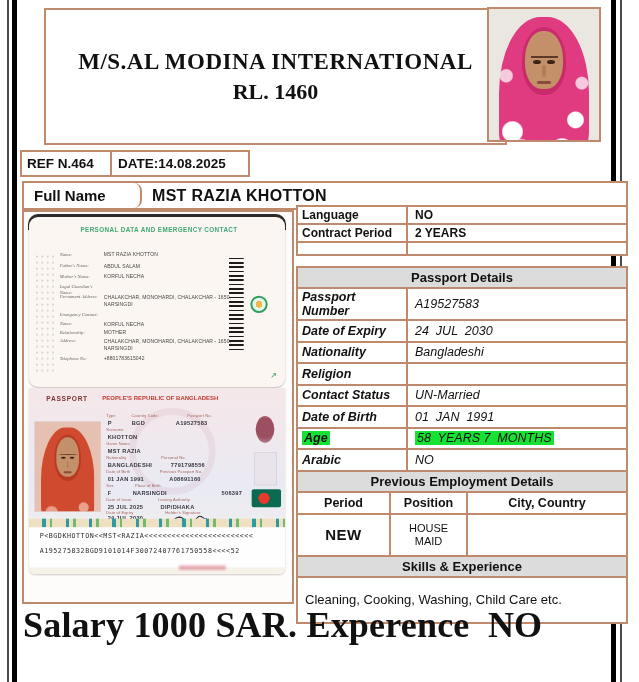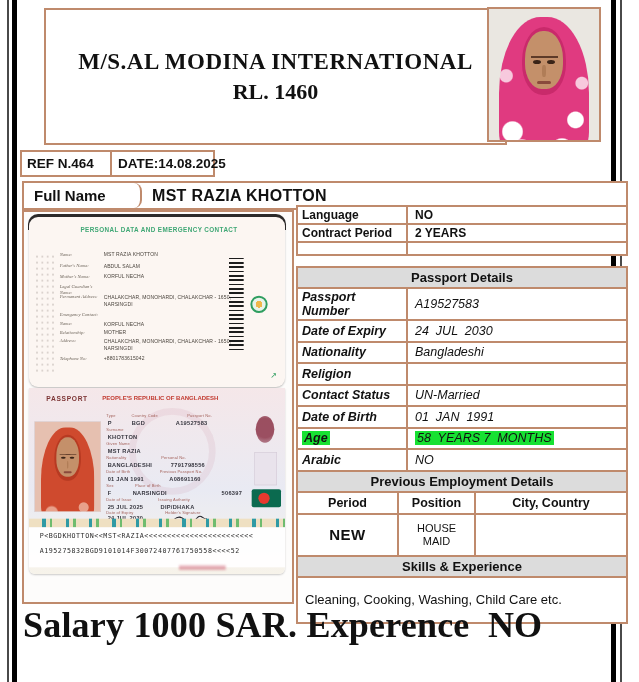--- a/index.html
+++ b/index.html
@@ -51,21 +51,21 @@
   .portrait.small .brow{height:1px;} .portrait.small .eye{height:3px;}
   .portrait.orange .hood{background:#cf4a2e;background-image:
       radial-gradient(circle at 20% 85%, #e8a08a 0 6%, transparent 7%),
       radial-gradient(circle at 80% 80%, #e8a08a 0 5%, transparent 6%);}
   .portrait.orange .hoodopen{background:#b73a22;}
   .portrait.orange{background:#e6c0b0;}
 
   
   .ref-box{position:absolute;left:20px;top:150px;width:92px;height:27px;
     font-weight:bold;font-size:13.5px;display:flex;align-items:center;padding-left:5px;}
-  .date-box{position:absolute;left:110px;top:150px;width:105px;height:27px;
+  .date-box{position:absolute;left:110px;top:150px;width:140px;height:27px;
     font-weight:bold;font-size:13.5px;display:flex;align-items:center;padding-left:6px;}
 
   
   .fullname{position:absolute;left:22px;top:181px;width:606px;height:29px;display:flex;align-items:stretch;}
   .fn-label{width:118px;border-right:2px solid var(--tan);display:flex;align-items:center;
     padding-left:10px;font-weight:bold;font-size:15px;border-radius:8px;}
   .fn-value{flex:1;display:flex;align-items:center;padding-left:10px;font-weight:bold;font-size:16px;letter-spacing:.3px;}
 
   
   .scanbox{position:absolute;left:22px;top:210px;width:272px;height:394px;overflow:hidden;}
@@ -122,21 +122,21 @@
   .tblA .kv{min-height:16px;} .tblA .k{font-size:12px;} .tblA .v{font-weight:bold;font-size:12px;}
   .tblA .kv.empty{min-height:13px;}
   .tblB{margin-top:10px;}
   .tblB .kv{min-height:21.5px;font-style:italic;}
   .sech{text-align:center;font-weight:bold;font-size:13px;background:var(--hdr);
     padding:2px 0;border-top:2px solid var(--tan);}
   .tblB .sech:first-child{border-top:none;}
   .hl{background:var(--green);padding:0 2px;}
   .emp{display:flex;border-top:2px solid var(--tan);text-align:center;}
   .emp > div{display:flex;align-items:center;justify-content:center;}
-  .emp .c1{width:101px;border-right:2px solid var(--tan);}
+  .emp .c1{width:93px;border-right:2px solid var(--tan);}
   .emp .c2{width:77px;border-right:2px solid var(--tan);}
   .emp .c3{flex:1;}
   .emp.hdr{font-weight:bold;font-size:12.5px;min-height:22px;}
   .emp.val{min-height:42px;}
   .emp.val .c1,.emp.val .c3{font-weight:bold;font-size:15px;letter-spacing:.5px;}
   .emp.val .c2{font-size:11px;white-space:pre-line;line-height:1.15;}
   .skills-text{min-height:46px;display:flex;align-items:center;padding:4px 2px 4px 7px;
     font-size:13px;border-top:2px solid var(--tan);}
 
   

